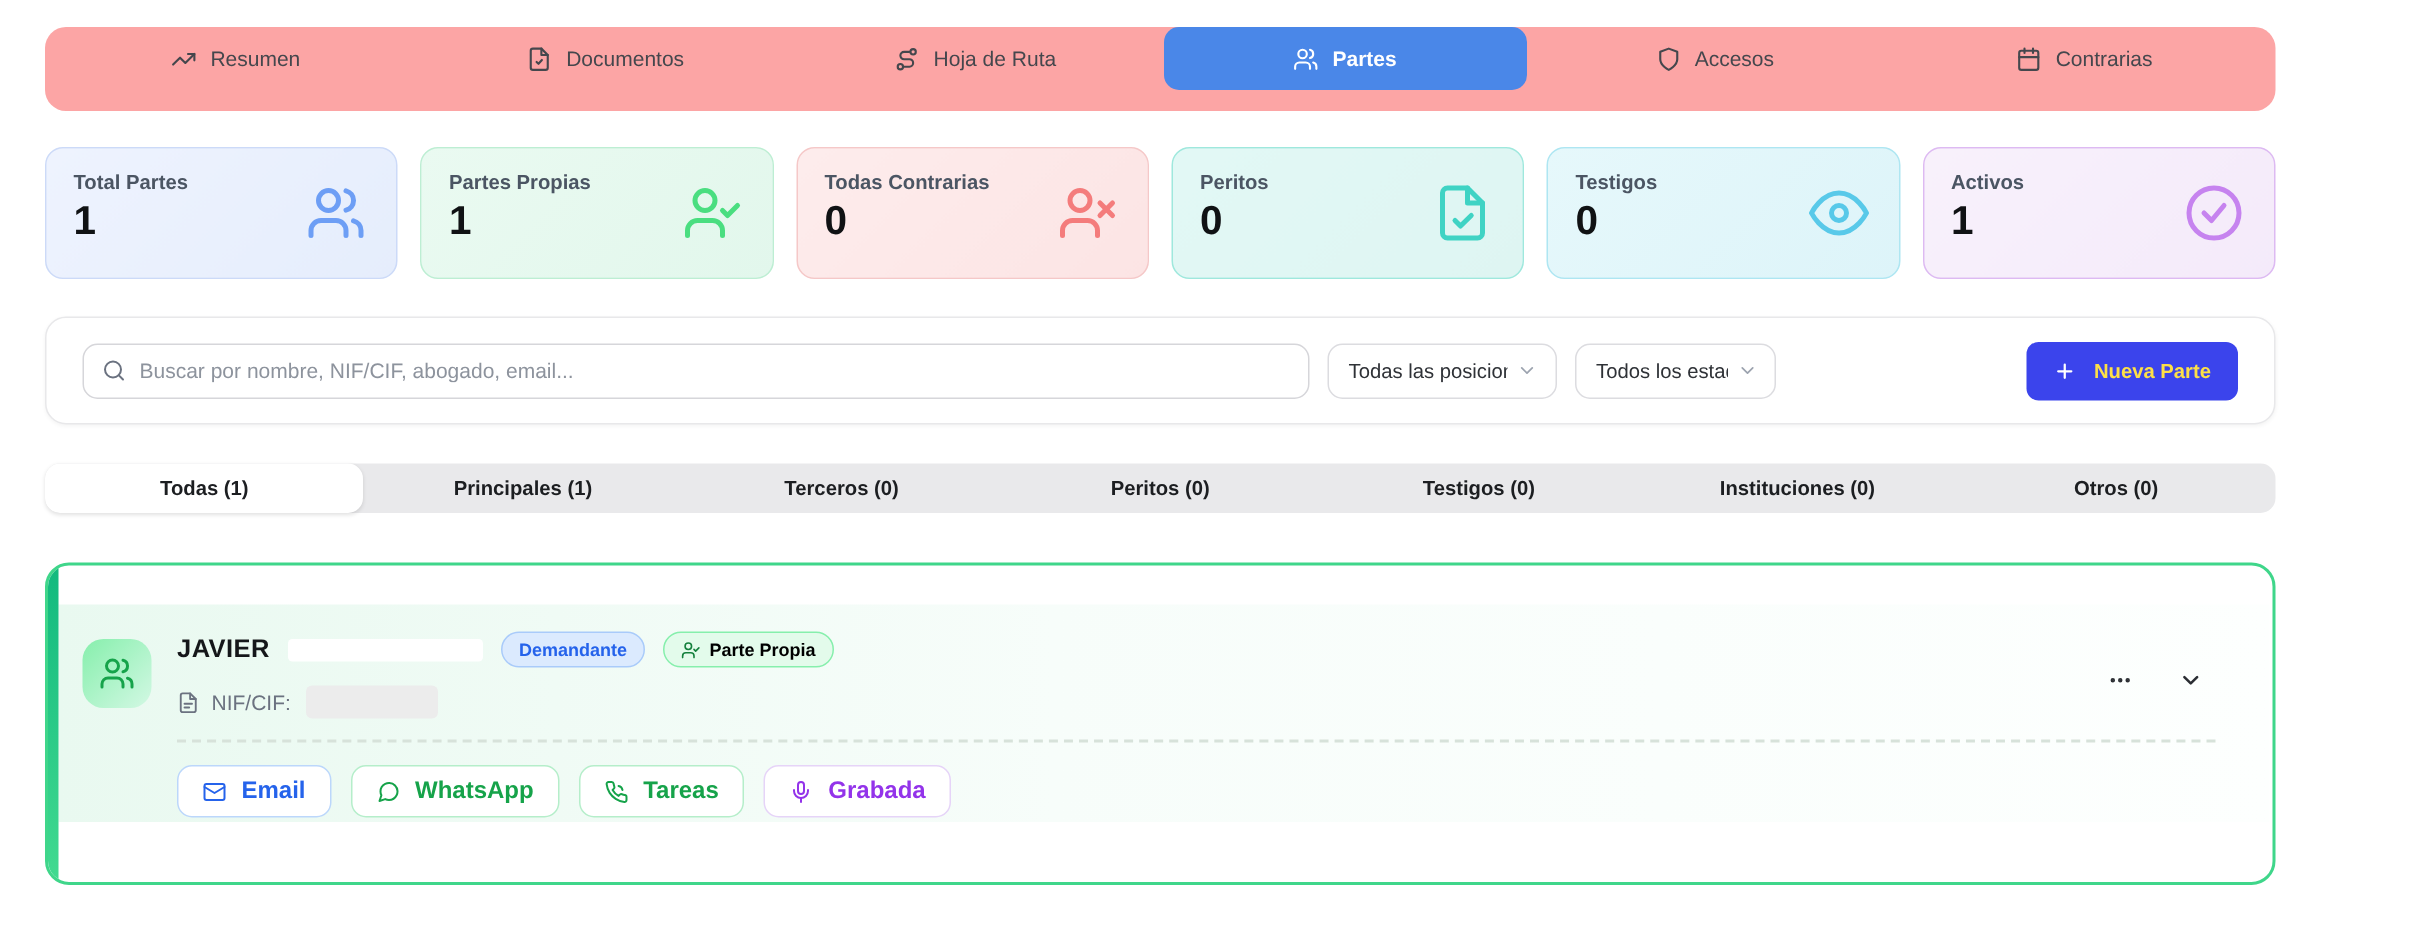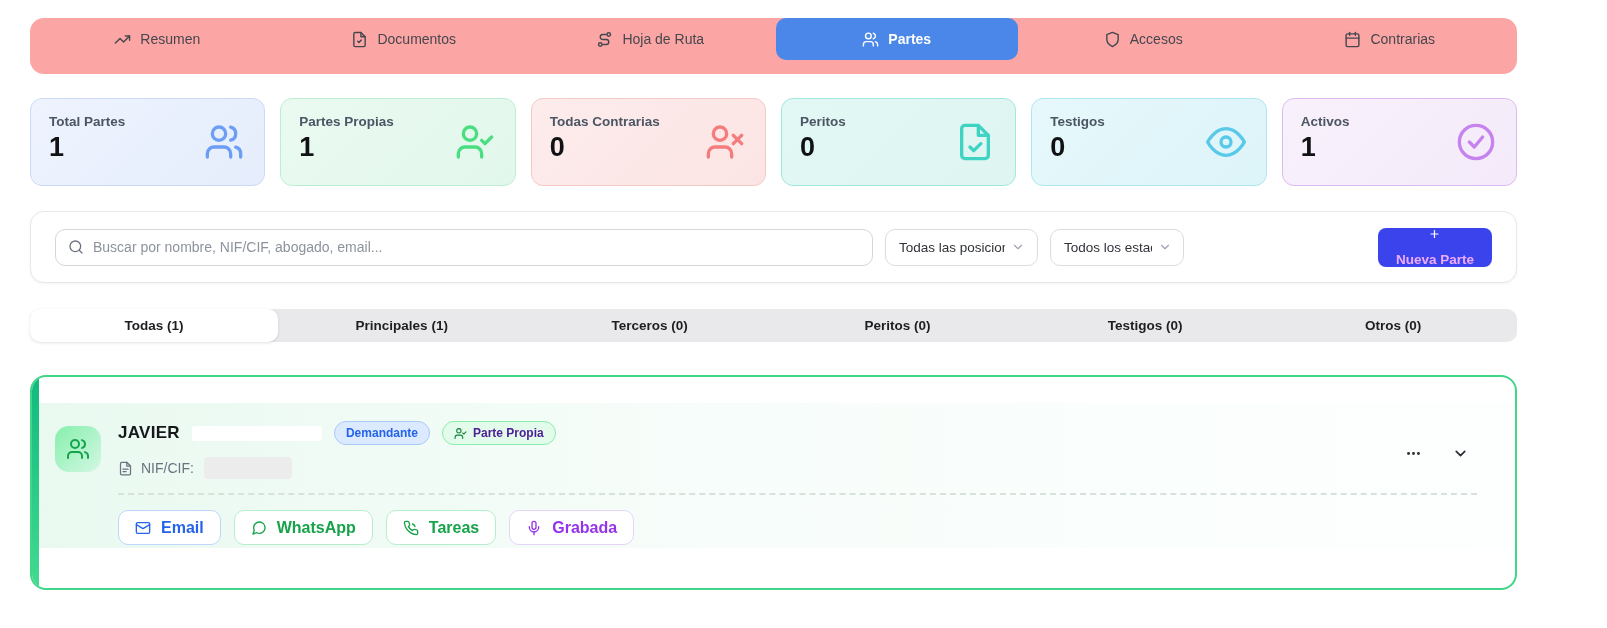--- a/index.html
+++ b/index.html
@@ -38,21 +38,21 @@
   .searchbox { flex:1; max-width:818px; height:37px; border:1px solid #d6d6da; border-radius:10px; display:flex; align-items:center; padding:0 12px; gap:9px; background:#fff; }
   .searchbox svg { width:16px; height:16px; stroke:#6b7280; flex:none; }
   .searchbox input { border:none; outline:none; flex:1; font-size:14px; color:#374151; font-family:"Liberation Sans",sans-serif; background:transparent; }
   .searchbox input::placeholder { color:#8d939d; }
   .dropdown { height:37px; border:1px solid #dcdce0; border-radius:10px; display:flex; align-items:center; padding:0 10px 0 13px; gap:6px; background:#fff; cursor:pointer; }
   .dropdown .dd-label { font-size:13.5px; color:#2f3237; white-space:nowrap; overflow:hidden; }
   .dropdown svg { width:14px; height:14px; stroke:#9ca3af; flex:none; }
   .dd-pos  { width:153px; } .dd-pos .dd-label { width:106px; }
   .dd-stat { width:134px; } .dd-stat .dd-label { width:88px; }
   .dd-date { width:125px; } .dd-date .dd-label { width:79px; }
-  .btn-new { margin-left:auto; height:39px; background:#3b44ec; color:#f0abfc; border:none; border-radius:8px; padding:0 18px; font-size:13.5px; font-weight:700; display:flex; align-items:center; gap:12px; cursor:pointer; font-family:"Liberation Sans",sans-serif;flex-direction:column; }
+  .btn-new { margin-left:auto; height:39px; background:#3b44ec; color:#fde047; border:none; border-radius:8px; padding:0 18px; font-size:13.5px; font-weight:700; display:flex; align-items:center; gap:12px; cursor:pointer; font-family:"Liberation Sans",sans-serif; }
   .btn-new svg { width:15px; height:15px; stroke:#fff; }
 
   
   .segbar { margin-top:26px; height:33px; background:#e9e9eb; border-radius:10px; display:flex; align-items:stretch; }
   .seg { flex:1; display:flex; align-items:center; justify-content:center; font-size:13.5px; font-weight:600; color:#1c1e21; cursor:pointer; border-radius:10px; }
   .seg.active { background:#ffffff; box-shadow:0 1px 3px rgba(0,0,0,.12); }
 
   
   .party-card { position:relative; margin-top:33px; height:215px; background:#ffffff; border:2px solid #3fd68a; border-radius:16px; overflow:hidden; }
   .party-accent { position:absolute; left:0; top:0; bottom:0; width:7px; background:linear-gradient(180deg,#12b97e,#42da90); }
@@ -60,21 +60,21 @@
   .party-row1 { display:flex; align-items:center; gap:17px; }
   .avatar { width:46px; height:46px; border-radius:14px; background:linear-gradient(135deg,#86efac,#d3f8e4); display:flex; align-items:center; justify-content:center; flex:none; }
   .avatar svg { width:24px; height:24px; stroke:#16a34a; }
   .party-info { flex:1; }
   .name-line { display:flex; align-items:center; gap:12px; margin-top:2px; }
   .party-name { font-size:17px; font-weight:800; color:#15171a; letter-spacing:.3px; }
   .redact-name { width:130px; height:15px; background:#ffffff; border-radius:3px; }
   .badge { height:24px; display:flex; align-items:center; gap:6px; padding:0 11px; border-radius:999px; font-size:12px; font-weight:700; }
   .badge svg { width:13px; height:13px; }
   .badge-blue  { background:#dbeafe; color:#2563eb; border:1px solid #a9cbfa; }
-  .badge-green { background:#e3fbeb; color:#4c1d95; border:1px solid #86efac; }
+  .badge-green { background:#e3fbeb; color:#000000; border:1px solid #86efac; }
   .badge-green svg { stroke:#15803d; }
   .nif-line { display:flex; align-items:center; gap:8px; margin-top:12px; }
   .nif-line svg { width:15px; height:15px; stroke:#6b7280; }
   .nif-label { font-size:14px; color:#6b7280; }
   .redact-nif { width:88px; height:22px; background:#ececec; border-radius:4px; margin-left:2px; }
   .card-actions { display:flex; align-items:center; gap:26px; margin-top:8px; margin-right:6px; }
   .icon-btn { background:none; border:none; cursor:pointer; padding:2px; display:flex; }
   .icon-btn svg { width:17px; height:17px; stroke:#2b2e33; }
   .dash-sep { margin:14px 0 15px 63px; border-top:2px dashed #d7e2da; }
   .contact-row { display:flex; gap:13px; margin-left:63px; }
@@ -234,20 +234,23 @@
         <span>Principales (1)</span>
       </div>
     <div class="seg">
         <span>Terceros (0)</span>
       </div>
     <div class="seg">
         <span>Peritos (0)</span>
       </div>
     <div class="seg">
         <span>Testigos (0)</span>
+      </div>
+    <div class="seg">
+        <span>Instituciones (0)</span>
       </div>
     <div class="seg">
         <span>Otros (0)</span>
       </div>
   </div>
 
   <div class="party-card">
     <div class="party-accent"></div>
     <div class="party-band">
       <div class="party-row1">

